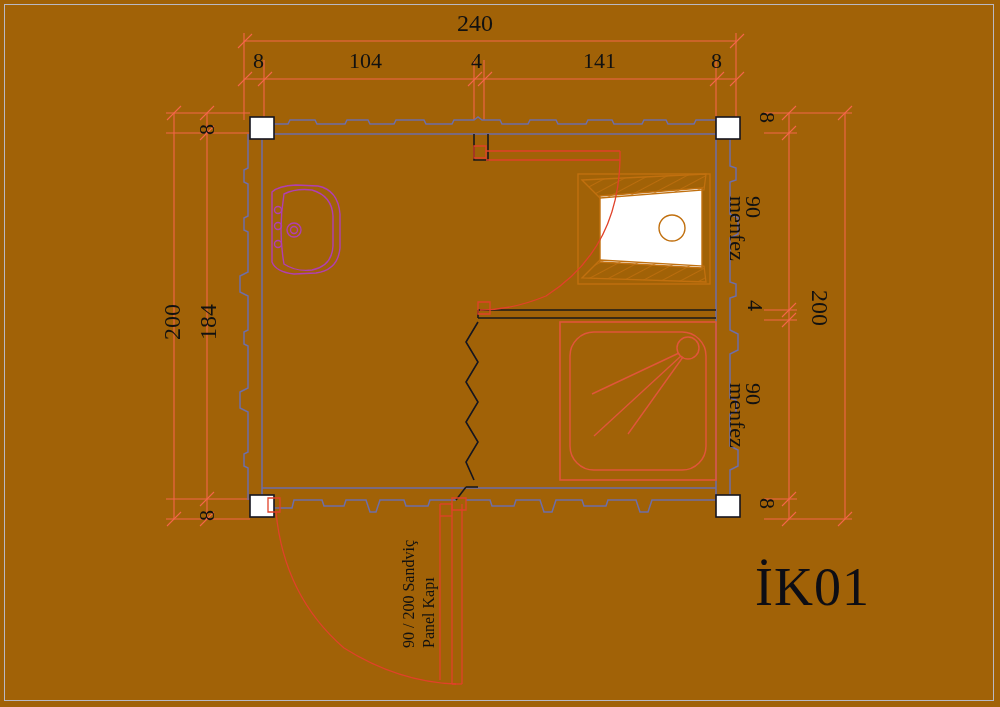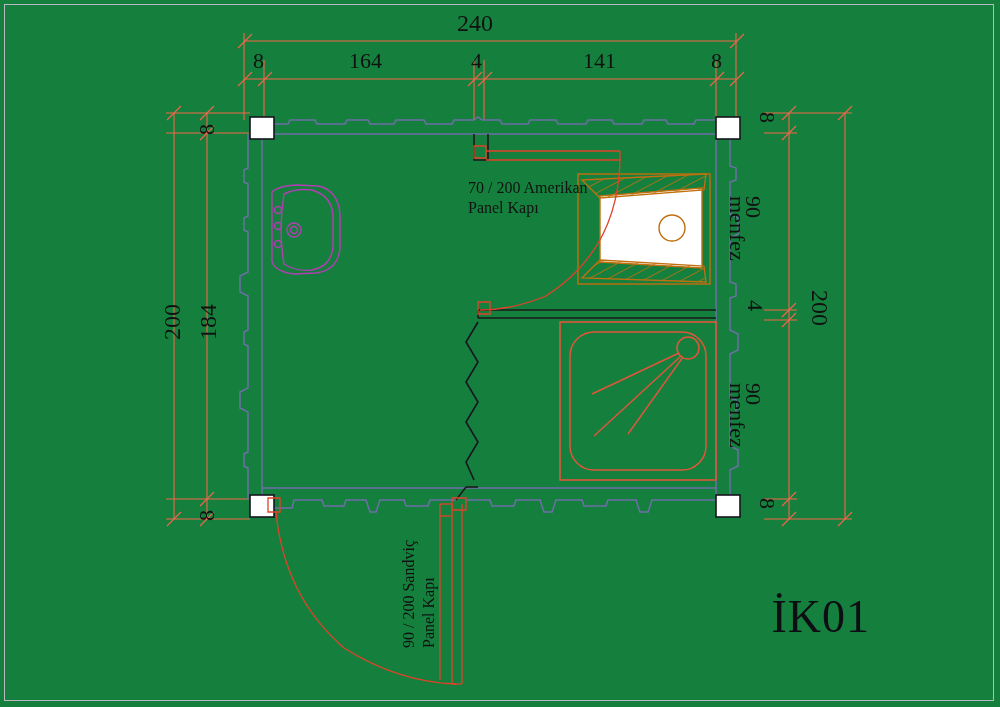--- a/index.html
+++ b/index.html
@@ -1,28 +1,28 @@
 <!DOCTYPE html>
 <html><head>
 <meta charset="utf-8">
 <style>
   html,body{margin:0;padding:0;background:#ffffff;}
   body{width:1000px;height:707px;overflow:hidden;
        font-family:"Liberation Serif", serif;}
-  #stage{position:relative;width:1000px;height:707px;background:#15803d;}
+  #stage{position:relative;width:1000px;height:707px;background:#a16207;}
   #sheet-border{position:absolute;left:4px;top:4px;width:990px;height:697px;
        border:1px solid #b9b9c4;box-sizing:border-box;}
   svg.layer{position:absolute;left:0;top:0;width:1000px;height:707px;}
   .dimtxt{position:absolute;font-family:"Liberation Serif",serif;color:#111;
        white-space:nowrap;line-height:1;}
   .t24{font-size:24px;}
   .t22{font-size:22px;}
   .rot90{transform-origin:0 0;transform:rotate(-90deg);}
   .rot90cw{transform-origin:0 0;transform:rotate(90deg);}
-  #title-block{position:absolute;right:130px;top:590px;font-size:46px;
+  #title-block{position:absolute;right:130px;top:556px;font-size:54px;
        letter-spacing:1px;color:#0d0d14;font-family:"Liberation Serif",serif;text-align:center;}
   .lbl{position:absolute;font-size:16px;color:#111;line-height:1.22;}
 </style>
 </head>
 <body>
 
 <div id="stage">
 
   <div id="sheet-border"></div>
 
@@ -216,21 +216,21 @@
       <path d="M440,504 L452,504"></path>
       <path d="M440,516 L452,516"></path>
       <line x1="440" y1="504" x2="440" y2="680"></line>
     </g>
 
   </svg>
 
   <div class="dimtxt t24" style="left:475px;top:11px;transform:translateX(-50%);">240</div>
 
   <div class="dimtxt t22" style="left:253px;top:50px;">8</div>
-  <div class="dimtxt t22" style="left:349px;top:50px;">164</div>
+  <div class="dimtxt t22" style="left:349px;top:50px;">104</div>
   <div class="dimtxt t22" style="left:471px;top:50px;">4</div>
   <div class="dimtxt t22" style="left:583px;top:50px;">141</div>
   <div class="dimtxt t22" style="left:711px;top:50px;">8</div>
 
   <div class="dimtxt t24 rot90" style="left:160px;top:340px;">200</div>
   <div class="dimtxt t24 rot90" style="left:196px;top:340px;">184</div>
   <div class="dimtxt t22 rot90" style="left:196px;top:135px;">8</div>
   <div class="dimtxt t22 rot90" style="left:196px;top:521px;">8</div>
 
   <div class="dimtxt t22 rot90cw" style="left:778px;top:112px;">8</div>
@@ -240,24 +240,20 @@
 
   <div class="dimtxt t22 rot90cw" style="left:766px;top:300px;">4</div>
 
   <div class="dimtxt t22 rot90cw" style="left:764px;top:383px;">90</div>
   <div class="dimtxt t22 rot90cw" style="left:748px;top:383px;">menfez</div>
 
   <div class="dimtxt t22 rot90cw" style="left:778px;top:498px;">8</div>
 
   <div class="dimtxt t24 rot90cw" style="left:832px;top:290px;">200</div>
 
-  <div class="lbl" style="left:468px;top:178px;">
-    <div>70 / 200 Amerikan</div>
-    <div>Panel Kapı</div>
-  </div>
 
   <div style="position:absolute;left:400px;top:648px;">
     <div class="rot90" style="position:absolute;left:0;top:0;font-size:16px;
          color:#111;white-space:nowrap;">90 / 200 Sandviç</div>
     <div class="rot90" style="position:absolute;left:20px;top:0;font-size:16px;
          color:#111;white-space:nowrap;">Panel Kapı</div>
   </div>
 
   <div id="title-block">İK01</div>
 

